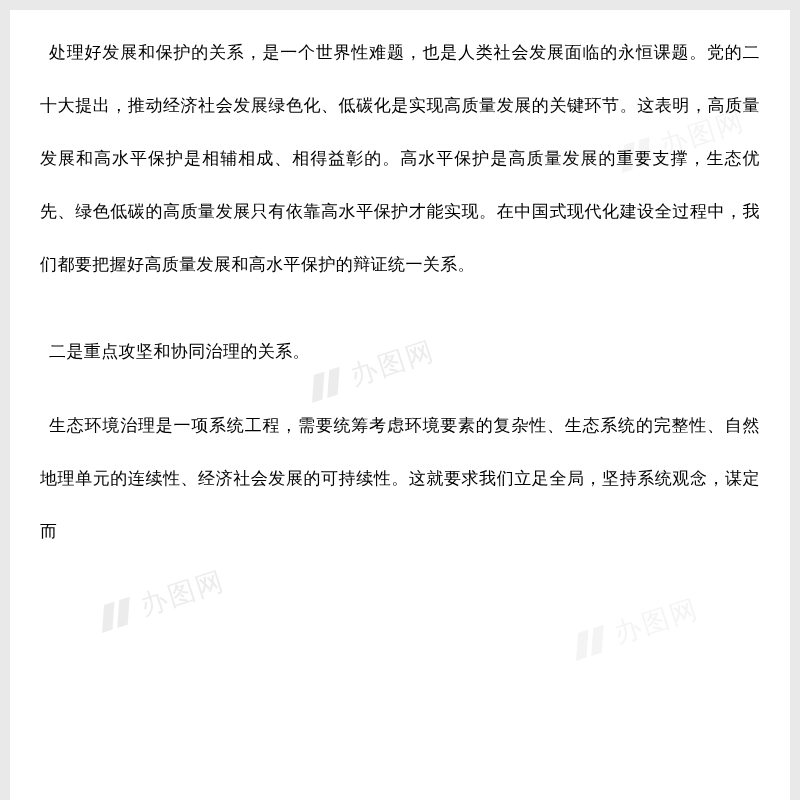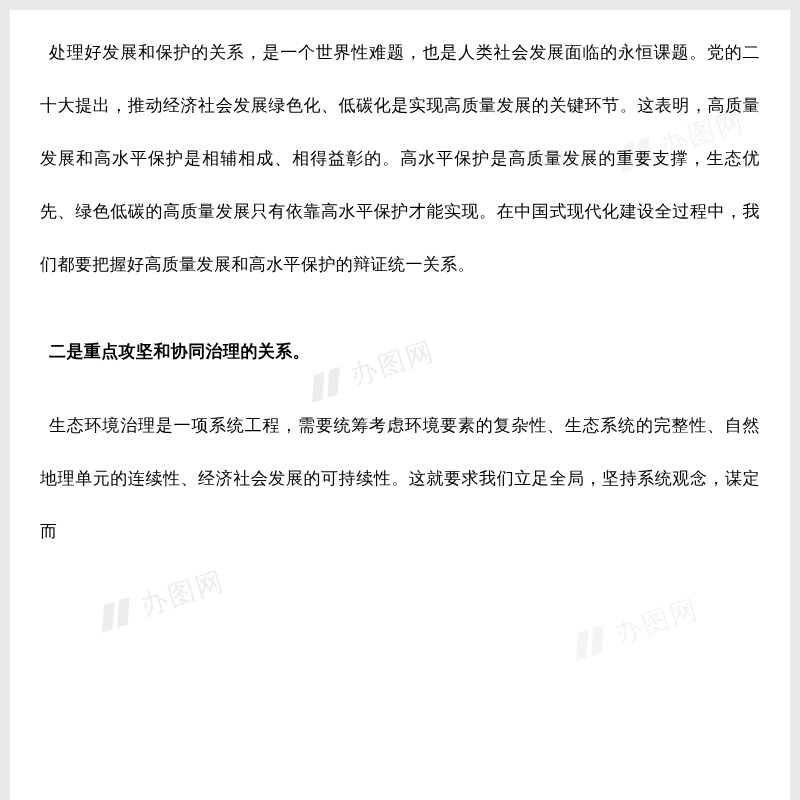--- a/index.html
+++ b/index.html
@@ -28,21 +28,21 @@
   p.para {
     margin: 0 0 34px 0;
     font-size: 17px;
     line-height: 53px;
     color: #000000;
     text-align: justify;
     text-indent: 9px;
     letter-spacing: 0.4px;
   }
   p.para.bold {
-    font-weight: 700;
+    font-weight: 400;
     margin-bottom: 21px;
   }
   
   .wm {
     position: absolute;
     z-index: 1;
     display: flex;
     align-items: center;
     gap: 8px;
     color: #9a9a9a;

